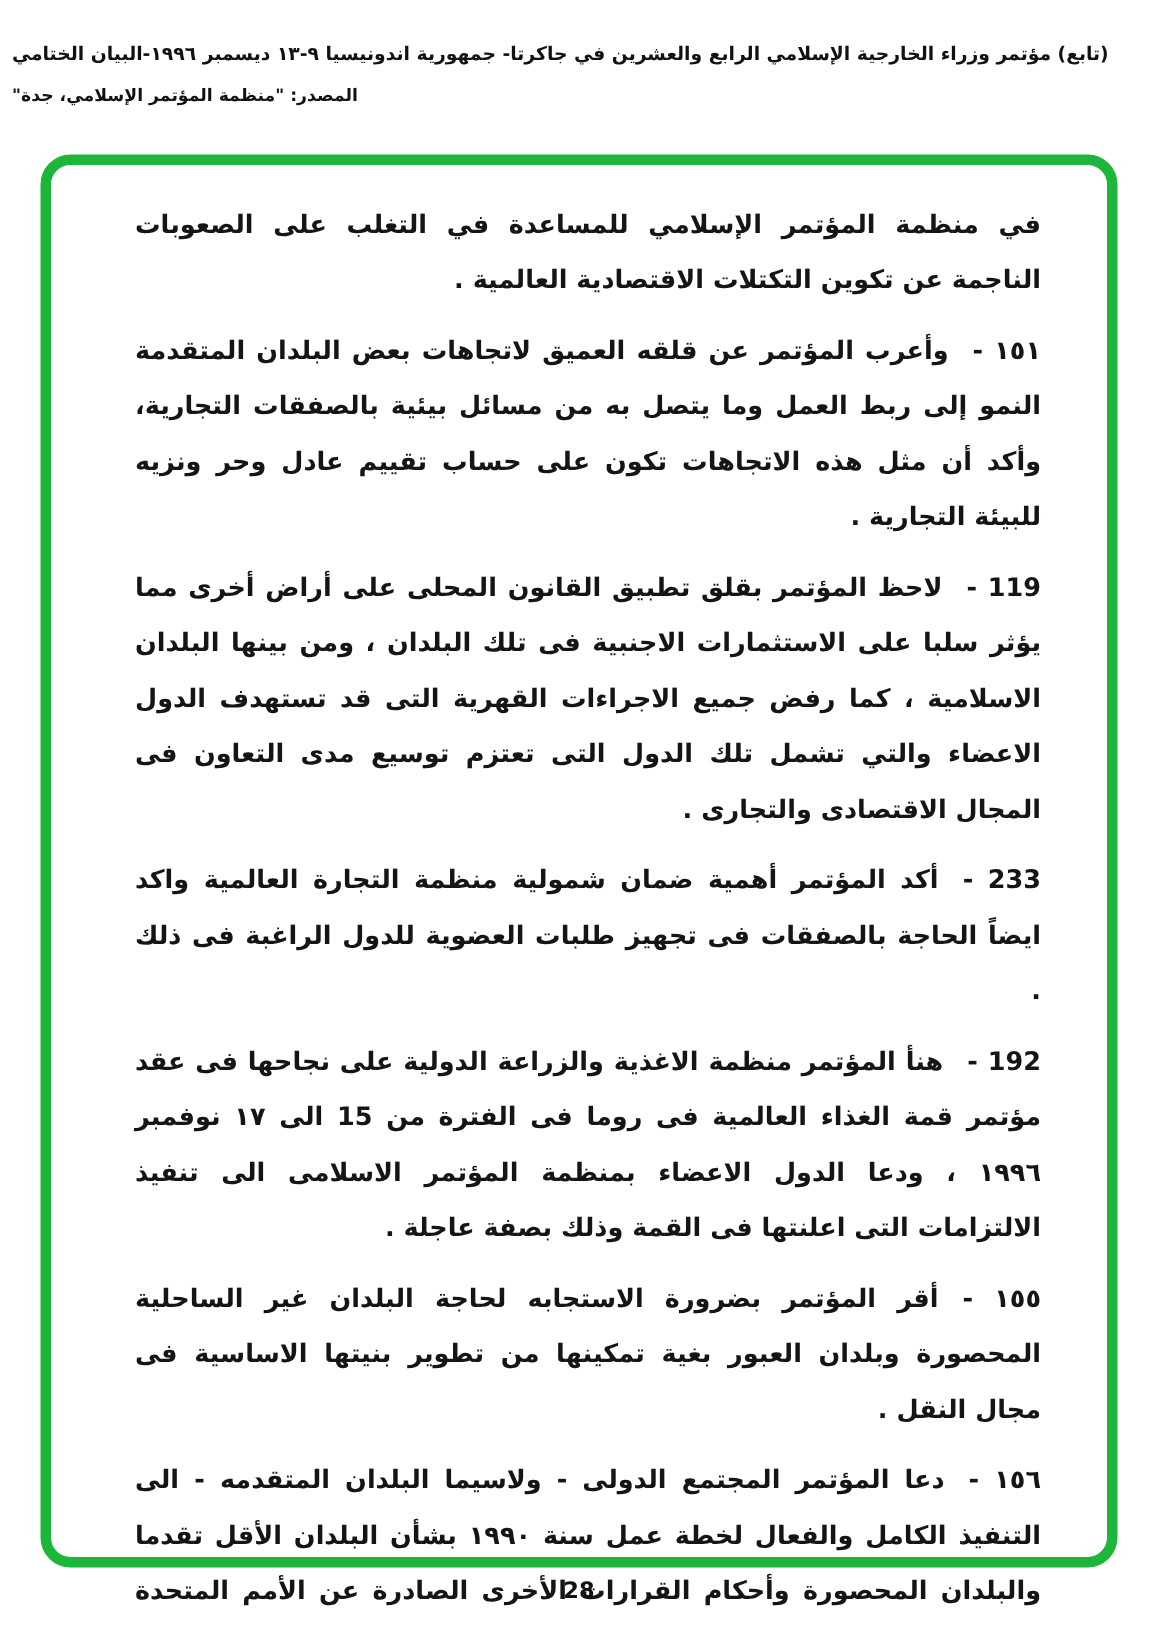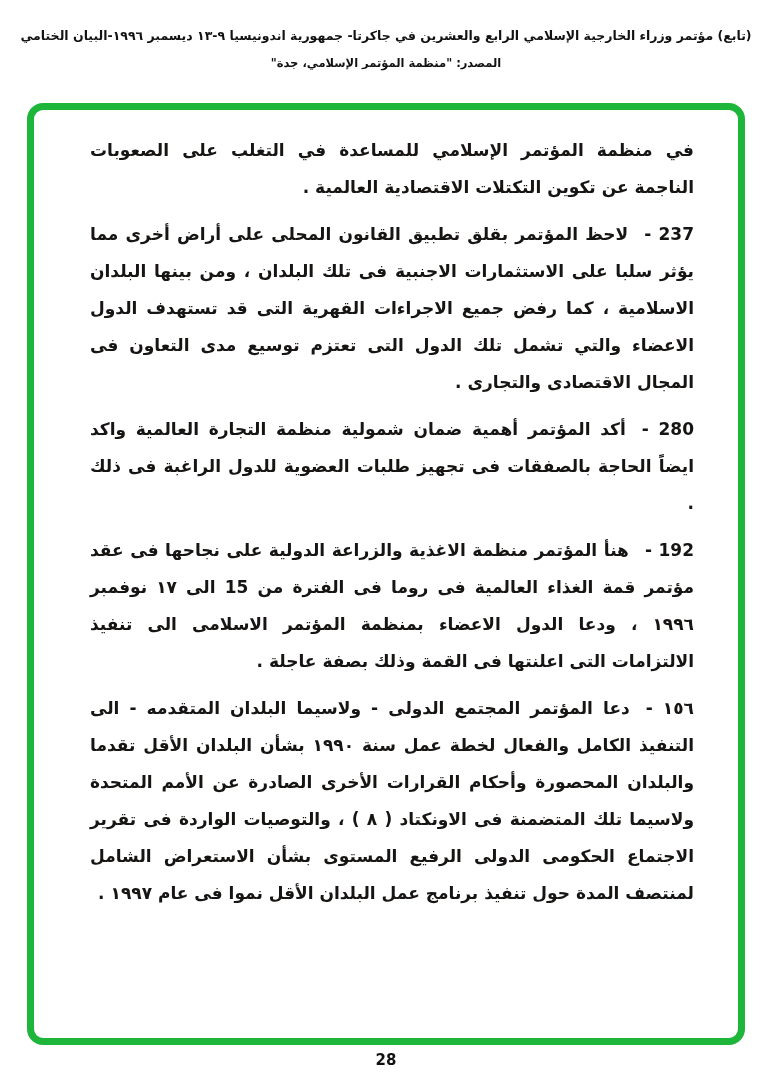--- a/index.html
+++ b/index.html
@@ -14,21 +14,21 @@
     background: #ffffff;
     overflow: hidden;
     font-family: "DejaVu Sans", sans-serif;
   }
   .doc-header {
     position: absolute;
     top: 28px;
     left: 8px;
     right: 8px;
     direction: rtl;
-    text-align: center;
+    text-align: left;
     color: #121212;
     font-weight: bold;
   }
   .hline1 {
     font-size: 12.5px;
     white-space: nowrap;
   }
   .hline2 {
     font-size: 11.5px;
     margin-top: 13px;
@@ -81,26 +81,28 @@
 </head>
 <body>
 
 <div class="page">
 
   <header class="doc-header">
     <div class="hline1">(تابع) مؤتمر وزراء الخارجية الإسلامي الرابع والعشرين في جاكرتا- جمهورية اندونيسيا ٩-١٣ ديسمبر ١٩٩٦-البيان الختامي</div>
     <div class="hline2">المصدر: "منظمة المؤتمر الإسلامي، جدة"</div>
   </header>
 
-  <main class="green-box" style="border-color: rgb(29, 182, 59);">
+  <main class="green-box" style="border-color: rgb(29, 182, 59); border-radius: 20px;">
     <div class="paragraphs" style="color: rgb(23, 21, 19);">
         <p class="para"><span>في منظمة المؤتمر الإسلامي للمساعدة في التغلب على الصعوبات الناجمة عن تكوين التكتلات الاقتصادية العالمية .</span></p>
-        <p class="para"><span class="pnum">237 -</span><span>لاحظ المؤتمر بقلق تطبيق القانون المحلى على أراض أخرى مما يؤثر سلبا على الاستثمارات الاجنبية فى تلك البلدان ، ومن بينها البلدان الاسلامية ، كما رفض جميع الاجراءات القهرية التى قد تستهدف الدول الاعضاء والتي تشمل تلك الدول التى تعتزم توسيع مدى التعاون فى المجال الاقتصادى والتجارى .</span></p>
-        <p class="para"><span class="pnum">280 -</span><span>أكد المؤتمر أهمية ضمان شمولية منظمة التجارة العالمية واكد ايضاً الحاجة بالصفقات فى تجهيز طلبات العضوية للدول الراغبة فى ذلك .</span></p>
+        <p class="para"><span class="pnum">١٥١ -</span><span>وأعرب المؤتمر عن قلقه العميق لاتجاهات بعض البلدان المتقدمة النمو إلى ربط العمل وما يتصل به من مسائل بيئية بالصفقات التجارية، وأكد أن مثل هذه الاتجاهات تكون على حساب تقييم عادل وحر ونزيه للبيئة التجارية .</span></p>
+        <p class="para"><span class="pnum">119 -</span><span>لاحظ المؤتمر بقلق تطبيق القانون المحلى على أراض أخرى مما يؤثر سلبا على الاستثمارات الاجنبية فى تلك البلدان ، ومن بينها البلدان الاسلامية ، كما رفض جميع الاجراءات القهرية التى قد تستهدف الدول الاعضاء والتي تشمل تلك الدول التى تعتزم توسيع مدى التعاون فى المجال الاقتصادى والتجارى .</span></p>
+        <p class="para"><span class="pnum">233 -</span><span>أكد المؤتمر أهمية ضمان شمولية منظمة التجارة العالمية واكد ايضاً الحاجة بالصفقات فى تجهيز طلبات العضوية للدول الراغبة فى ذلك .</span></p>
         <p class="para"><span class="pnum">192 -</span><span>هنأ المؤتمر منظمة الاغذية والزراعة الدولية على نجاحها فى عقد مؤتمر قمة الغذاء العالمية فى روما فى الفترة من 15 الى ١٧ نوفمبر ١٩٩٦ ، ودعا الدول الاعضاء بمنظمة المؤتمر الاسلامى الى تنفيذ الالتزامات التى اعلنتها فى القمة وذلك بصفة عاجلة .</span></p>
+        <p class="para"><span class="pnum">١٥٥ -</span><span>أقر المؤتمر بضرورة الاستجابه لحاجة البلدان غير الساحلية المحصورة وبلدان العبور بغية تمكينها من تطوير بنيتها الاساسية فى مجال النقل .</span></p>
         <p class="para"><span class="pnum">١٥٦ -</span><span>دعا المؤتمر المجتمع الدولى - ولاسيما البلدان المتقدمه - الى التنفيذ الكامل والفعال لخطة عمل سنة ١٩٩٠ بشأن البلدان الأقل تقدما والبلدان المحصورة وأحكام القرارات الأخرى الصادرة عن الأمم المتحدة ولاسيما تلك المتضمنة فى الاونكتاد ( ٨ ) ، والتوصيات الواردة فى تقرير الاجتماع الحكومى الدولى الرفيع المستوى بشأن الاستعراض الشامل لمنتصف المدة حول تنفيذ برنامج عمل البلدان الأقل نموا فى عام ١٩٩٧ .</span></p>
       </div>
   </main>
 
   <footer class="page-footer">
     <span class="page-number">28</span>
   </footer>
 
 </div>
 

